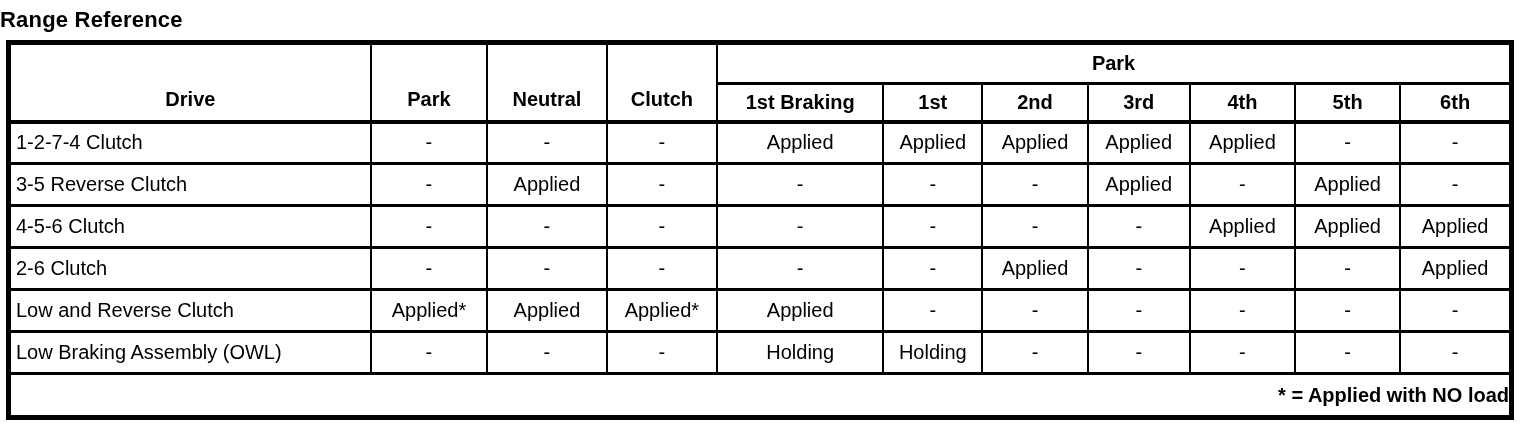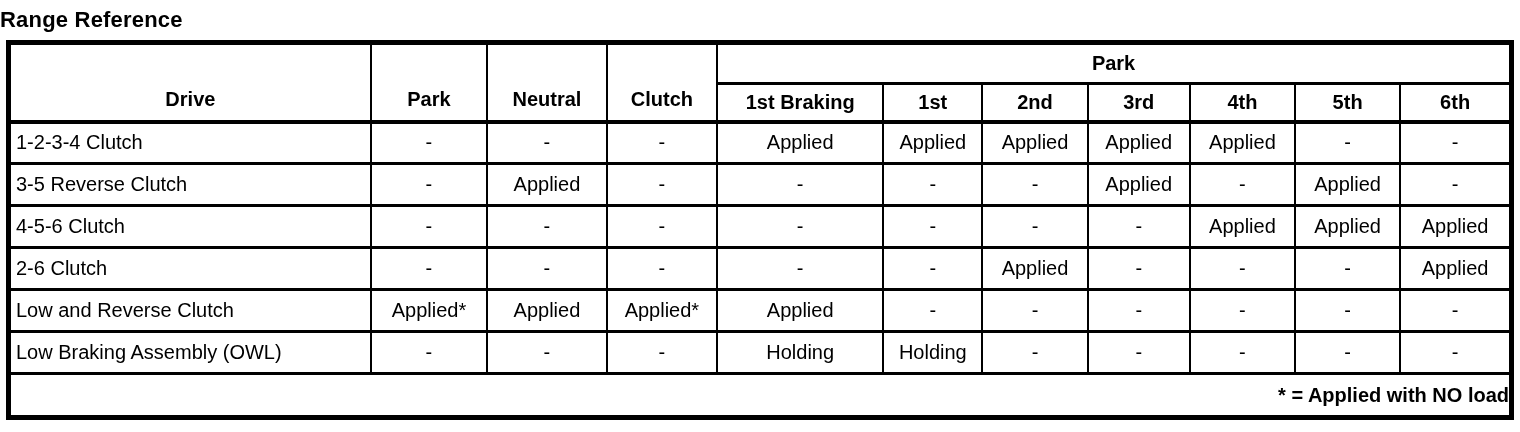--- a/index.html
+++ b/index.html
@@ -96,21 +96,21 @@
       <th>1st</th>
       <th>2nd</th>
       <th>3rd</th>
       <th>4th</th>
       <th>5th</th>
       <th>6th</th>
     </tr>
   </thead>
   <tbody>
     <tr class="data-row">
-      <td class="row-label">1-2-3-4 Clutch</td>
+      <td class="row-label">1-2-7-4 Clutch</td>
       <td class="value-cell">-</td>
       <td class="value-cell">-</td>
       <td class="value-cell">-</td>
       <td class="value-cell">Applied</td>
       <td class="value-cell">Applied</td>
       <td class="value-cell">Applied</td>
       <td class="value-cell">Applied</td>
       <td class="value-cell">Applied</td>
       <td class="value-cell">-</td>
       <td class="value-cell">-</td>

